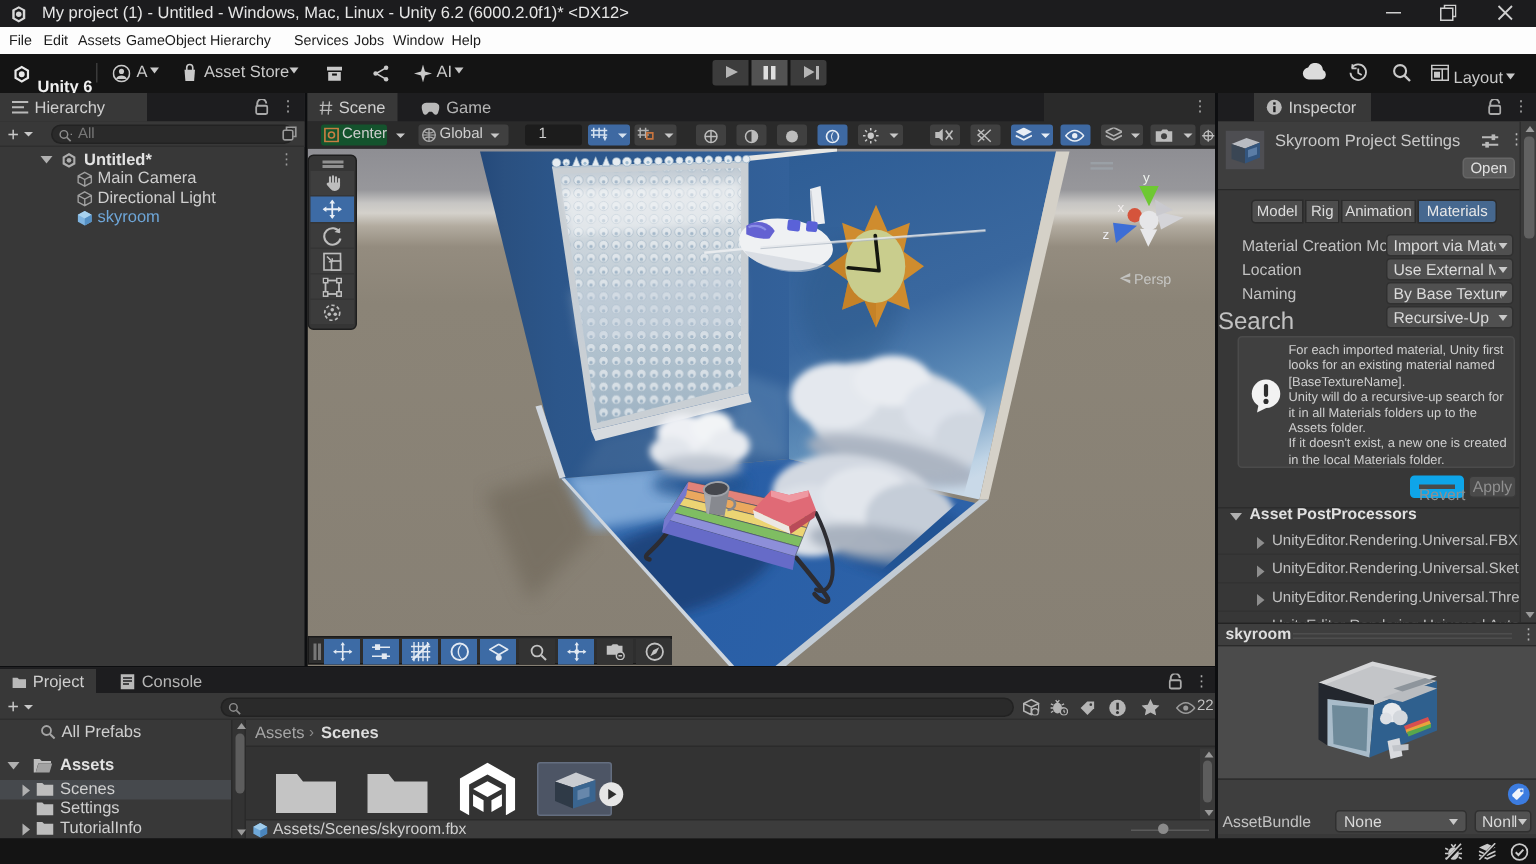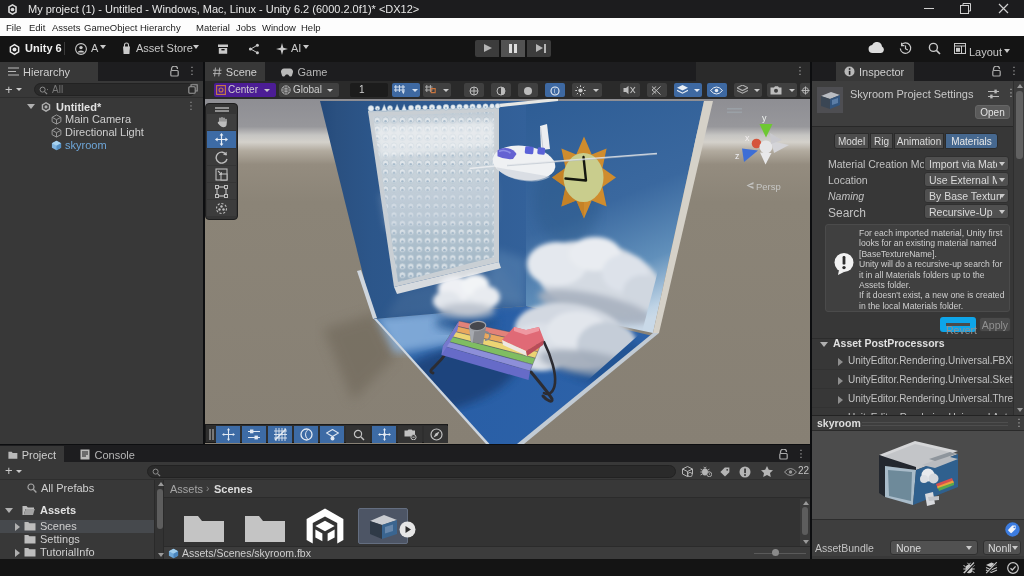--- a/index.html
+++ b/index.html
@@ -33,32 +33,32 @@
         <path d="M1 1 L10 10 M10 1 L1 10" stroke="#cfcfcf" stroke-width="1.2"></path>
       </svg>
   </div>
 
   <div class="abs" id="menubar" style="font-size:9.5px;">
     <span class="abs" style="left:6px;top:4px;">File</span>
     <span class="abs" style="left:29px;top:4px;">Edit</span>
     <span class="abs" style="left:52px;top:4px;">Assets</span>
     <span class="abs" style="left:84px;top:4px;">GameObject</span>
     <span class="abs" style="left:140px;top:4px;">Hierarchy</span>
-    <span class="abs" style="left:196px;top:4px;">Material</span>
+    <span class="abs" style="left:196px;top:4px;">Services</span>
     <span class="abs" style="left:236px;top:4px;">Jobs</span>
     <span class="abs" style="left:262px;top:4px;">Window</span>
     <span class="abs" style="left:301px;top:4px;">Help</span>
   </div>
 
   <div class="abs" id="toolbar">
     <svg class="abs" style="left:8px;top:7px;" width="13" height="13" viewBox="0 0 24 24">
         <path fill="#e8e8e8" d="M12 1.5 L21 6.75 V17.25 L12 22.5 L3 17.25 V6.75 Z M12 4.6 L5.7 8.3 V15.7 L12 19.4 L18.3 15.7 V8.3 Z"></path>
         <circle cx="12" cy="12" r="3.6" fill="#e8e8e8"></circle>
       </svg>
-    <span class="abs" style="left:25px;top:6px;font-weight:bold;color:#f0f0f0;">Unity 6</span>
+    <span class="abs" style="left:25px;top:16px;font-weight:bold;color:#f0f0f0;">Unity 6</span>
     <span class="abs" style="left:64px;top:6px;width:1px;height:13px;background:#3a3a3a;"></span>
     <svg class="abs" style="left:75px;top:7px;" width="12" height="12" viewBox="0 0 12 12">
         <circle cx="6" cy="6" r="5.4" fill="none" stroke="#c9c9c9" stroke-width="1.1"></circle>
         <circle cx="6" cy="4.6" r="1.7" fill="#c9c9c9"></circle>
         <path d="M2.3 9.6 A4.2 4.2 0 0 1 9.7 9.6" fill="#c9c9c9"></path>
       </svg>
     <span class="abs" style="left:91px;top:6px;">A</span>
     <span class="abs" style="left:100px;top:9px;border-left:3.5px solid transparent;border-right:3.5px solid transparent;border-top:4px solid #c9c9c9;"></span>
     <svg class="abs" style="left:121px;top:6px;" width="11" height="13" viewBox="0 0 11 13">
         <path d="M2 4.5 H9 L8.4 12 H2.6 Z" fill="#c9c9c9"></path>
@@ -184,21 +184,21 @@
       </div>
       <div class="tab" style="margin-left:4px;">
         <svg width="12" height="9" viewBox="0 0 12 9" style="margin-right:4px;">
             <path fill="#b9b9b9" d="M3.2 0.5 H8.8 A3.1 3.1 0 0 1 11.9 4.4 L11 7.4 A1.6 1.6 0 0 1 8.3 8 L7 6.5 H5 L3.7 8 A1.6 1.6 0 0 1 1 7.4 L0.1 4.4 A3.1 3.1 0 0 1 3.2 0.5 Z"></path>
           </svg>Game
       </div>
       <span class="abs" style="left:590px;top:3px;color:#aaa;font-size:10px;">⋮</span>
     </div>
 
     <div class="abs" style="left:0;top:19px;width:605px;height:18px;background:#2a2a2a;">
-      <div class="abs" style="left:9px;top:2px;width:62px;height:14px;background:#4c1d95;border-radius:2px;">
+      <div class="abs" style="left:9px;top:2px;width:44px;height:14px;background:#14532d;border-radius:2px;">
         <svg class="abs" style="left:2px;top:2px;" width="10" height="10" viewBox="0 0 10 10">
             <rect x="0.6" y="0.6" width="8.8" height="8.8" fill="none" stroke="#c87e43" stroke-width="1.1"></rect>
             <circle cx="5" cy="5" r="2" fill="none" stroke="#c87e43" stroke-width="1.1"></circle>
           </svg>
         <span class="abs" style="left:14px;top:1px;color:#cfcfcf;font-size:10px;">Center</span>
         <span class="abs" style="left:50px;top:6px;border-left:3px solid transparent;border-right:3px solid transparent;border-top:3.5px solid #c9c9c9;"></span>
       </div>
       <div class="abs" style="left:74px;top:2px;width:60px;height:14px;background:#404040;border-radius:2px;">
         <svg class="abs" style="left:2px;top:2px;" width="10" height="10" viewBox="0 0 10 10">
             <circle cx="5" cy="5" r="4.2" fill="none" stroke="#b0b0b0" stroke-width="0.9"></circle>
@@ -716,26 +716,26 @@
       <div class="abs" style="left:16px;top:31px;color:#c2c2c2;font-size:10.5px;">Material Creation Mo</div>
       <div class="abs" style="left:112px;top:29px;width:85px;height:15px;background:#505050;border:1px solid #303030;border-radius:3px;color:#dadada;font-size:10.5px;">
           <span class="abs" style="left:4px;top:1px;white-space:nowrap;overflow:hidden;width:68px;">Import via Mate</span>
           <span class="abs" style="right:3px;top:5px;border-left:3.5px solid transparent;border-right:3.5px solid transparent;border-top:4px solid #c9c9c9;"></span>
         </div>
       <div class="abs" style="left:16px;top:47px;color:#c2c2c2;font-size:10.5px;">Location</div>
       <div class="abs" style="left:112px;top:45px;width:85px;height:15px;background:#505050;border:1px solid #303030;border-radius:3px;color:#dadada;font-size:10.5px;">
           <span class="abs" style="left:4px;top:1px;white-space:nowrap;overflow:hidden;width:68px;">Use External M‖</span>
           <span class="abs" style="right:3px;top:5px;border-left:3.5px solid transparent;border-right:3.5px solid transparent;border-top:4px solid #c9c9c9;"></span>
         </div>
-      <div class="abs" style="left:16px;top:63px;color:#c2c2c2;font-size:10.5px;font-style:italic;">Naming</div>
+      <div class="abs" style="left:16px;top:63px;color:#c2c2c2;font-size:10.5px;">Naming</div>
       <div class="abs" style="left:112px;top:61px;width:85px;height:15px;background:#505050;border:1px solid #303030;border-radius:3px;color:#dadada;font-size:10.5px;">
           <span class="abs" style="left:4px;top:1px;white-space:nowrap;overflow:hidden;width:72px;">By Base Texture</span>
           <span class="abs" style="right:3px;top:5px;border-left:3.5px solid transparent;border-right:3.5px solid transparent;border-top:4px solid #c9c9c9;"></span>
         </div>
-      <div class="abs" style="left:16px;top:79px;color:#c2c2c2;font-size:12px;">Search</div>
+      <div class="abs" style="left:0;top:79px;color:#c2c2c2;font-size:16px;">Search</div>
       <div class="abs" style="left:112px;top:77px;width:85px;height:15px;background:#505050;border:1px solid #303030;border-radius:3px;color:#dadada;font-size:10.5px;">
           <span class="abs" style="left:4px;top:1px;">Recursive-Up</span>
           <span class="abs" style="right:3px;top:5px;border-left:3.5px solid transparent;border-right:3.5px solid transparent;border-top:4px solid #c9c9c9;"></span>
         </div>
 
       <div class="abs" style="left:13px;top:97px;width:185px;height:88px;background:#404040;border:1px solid #4b4b4b;border-radius:3px;">
         <svg class="abs" style="left:7px;top:27px;" width="22" height="24" viewBox="0 0 22 24">
             <circle cx="11" cy="10.5" r="9.5" fill="#f2f2f2"></circle>
             <path d="M6 18 L5 23 L11.5 19.8 Z" fill="#f2f2f2"></path>
             <rect x="9.6" y="4" width="2.8" height="8.6" rx="1.2" fill="#2e2e2e"></rect>

